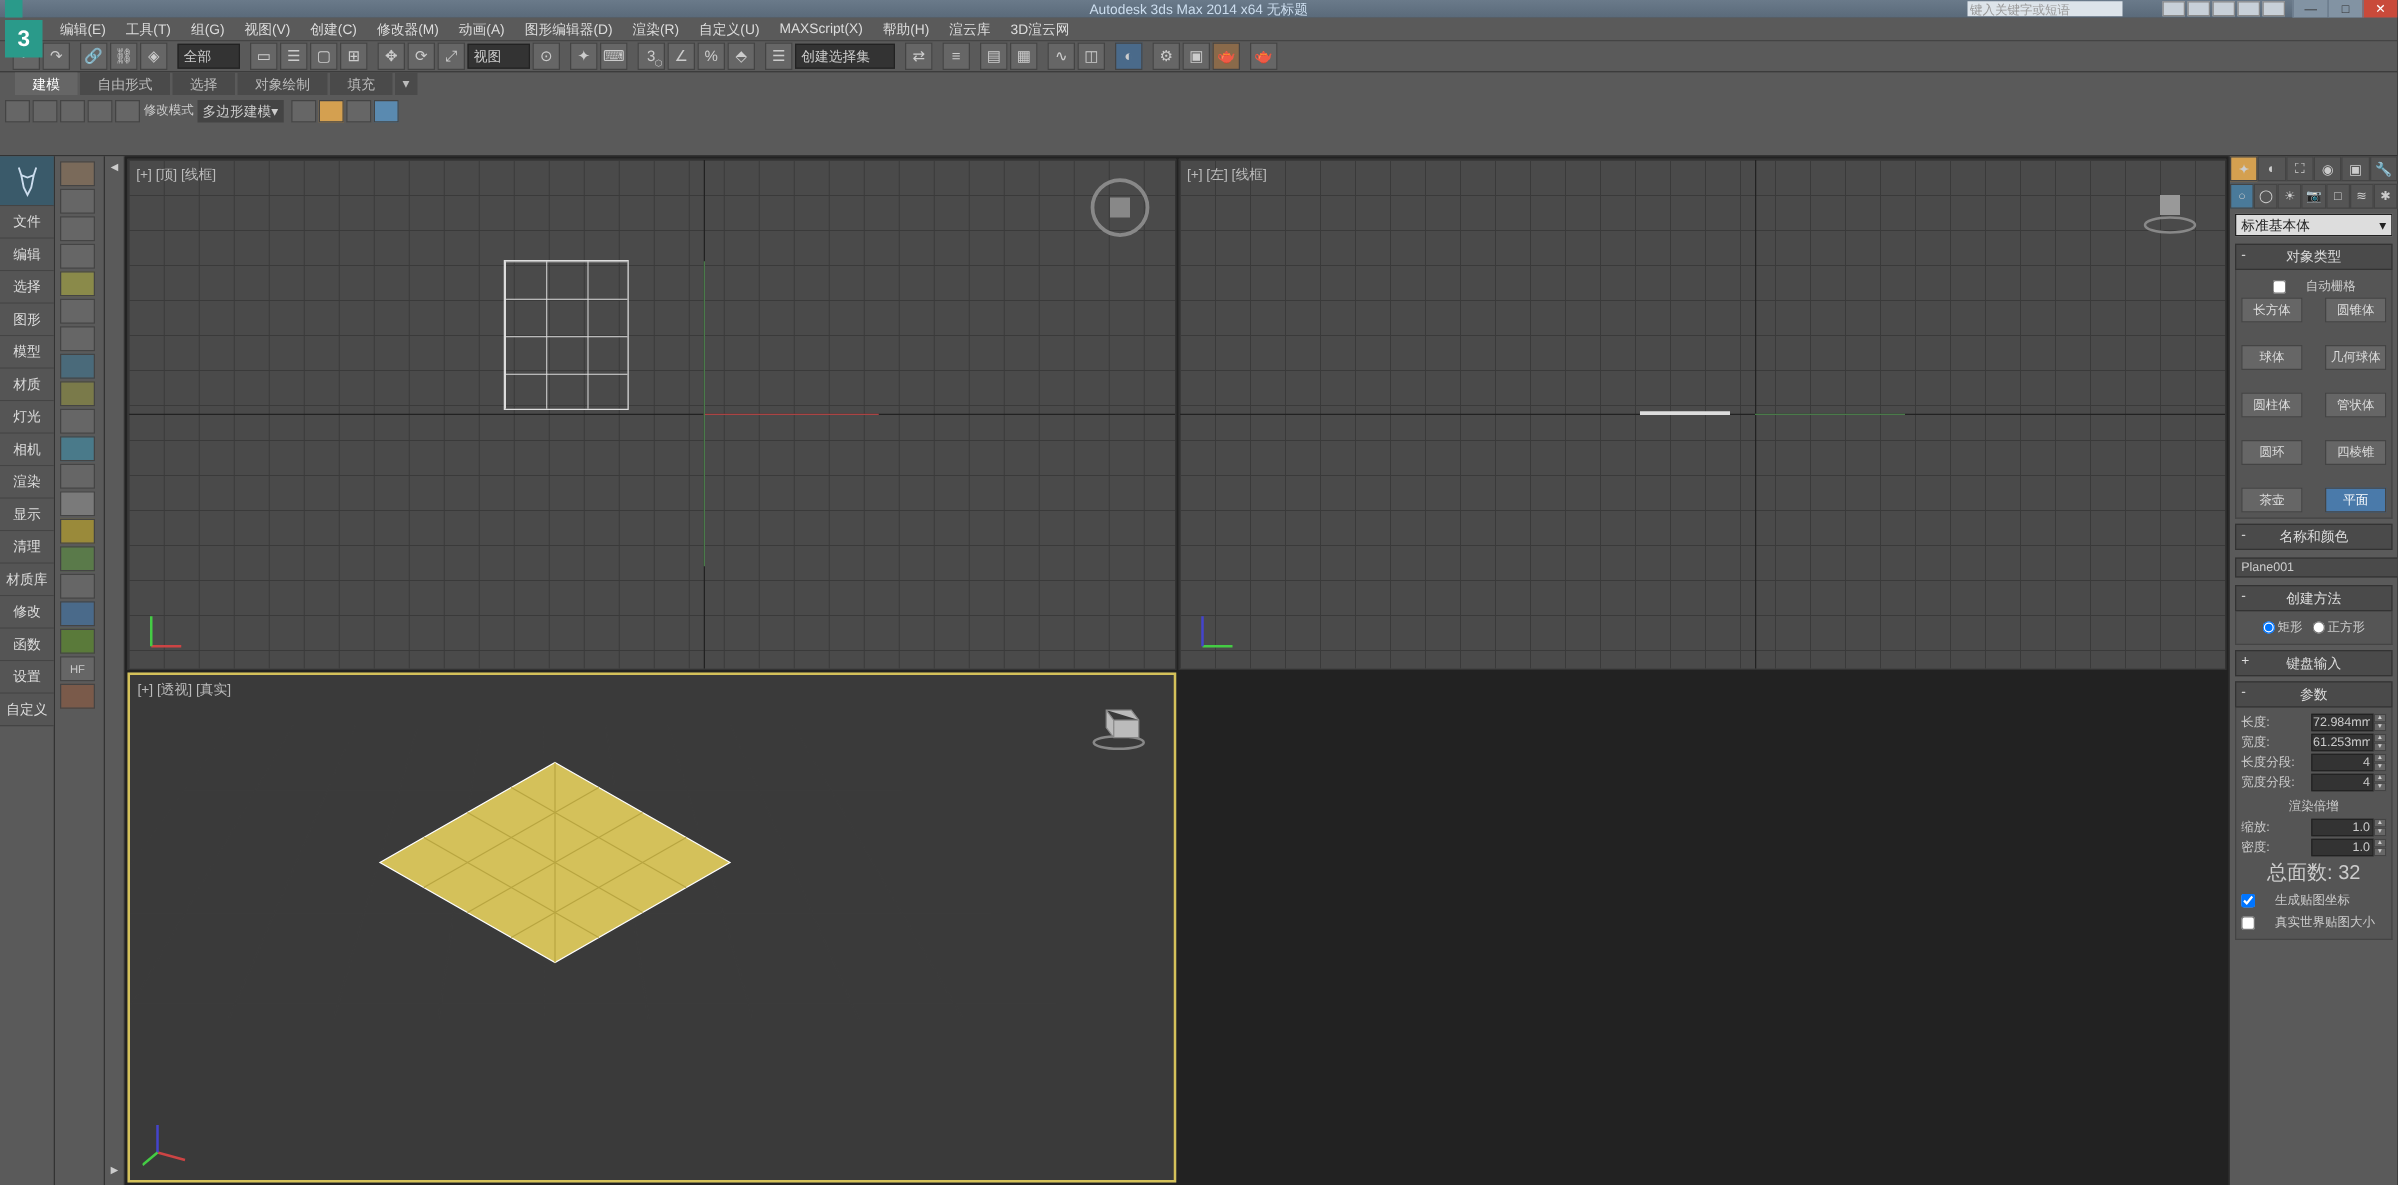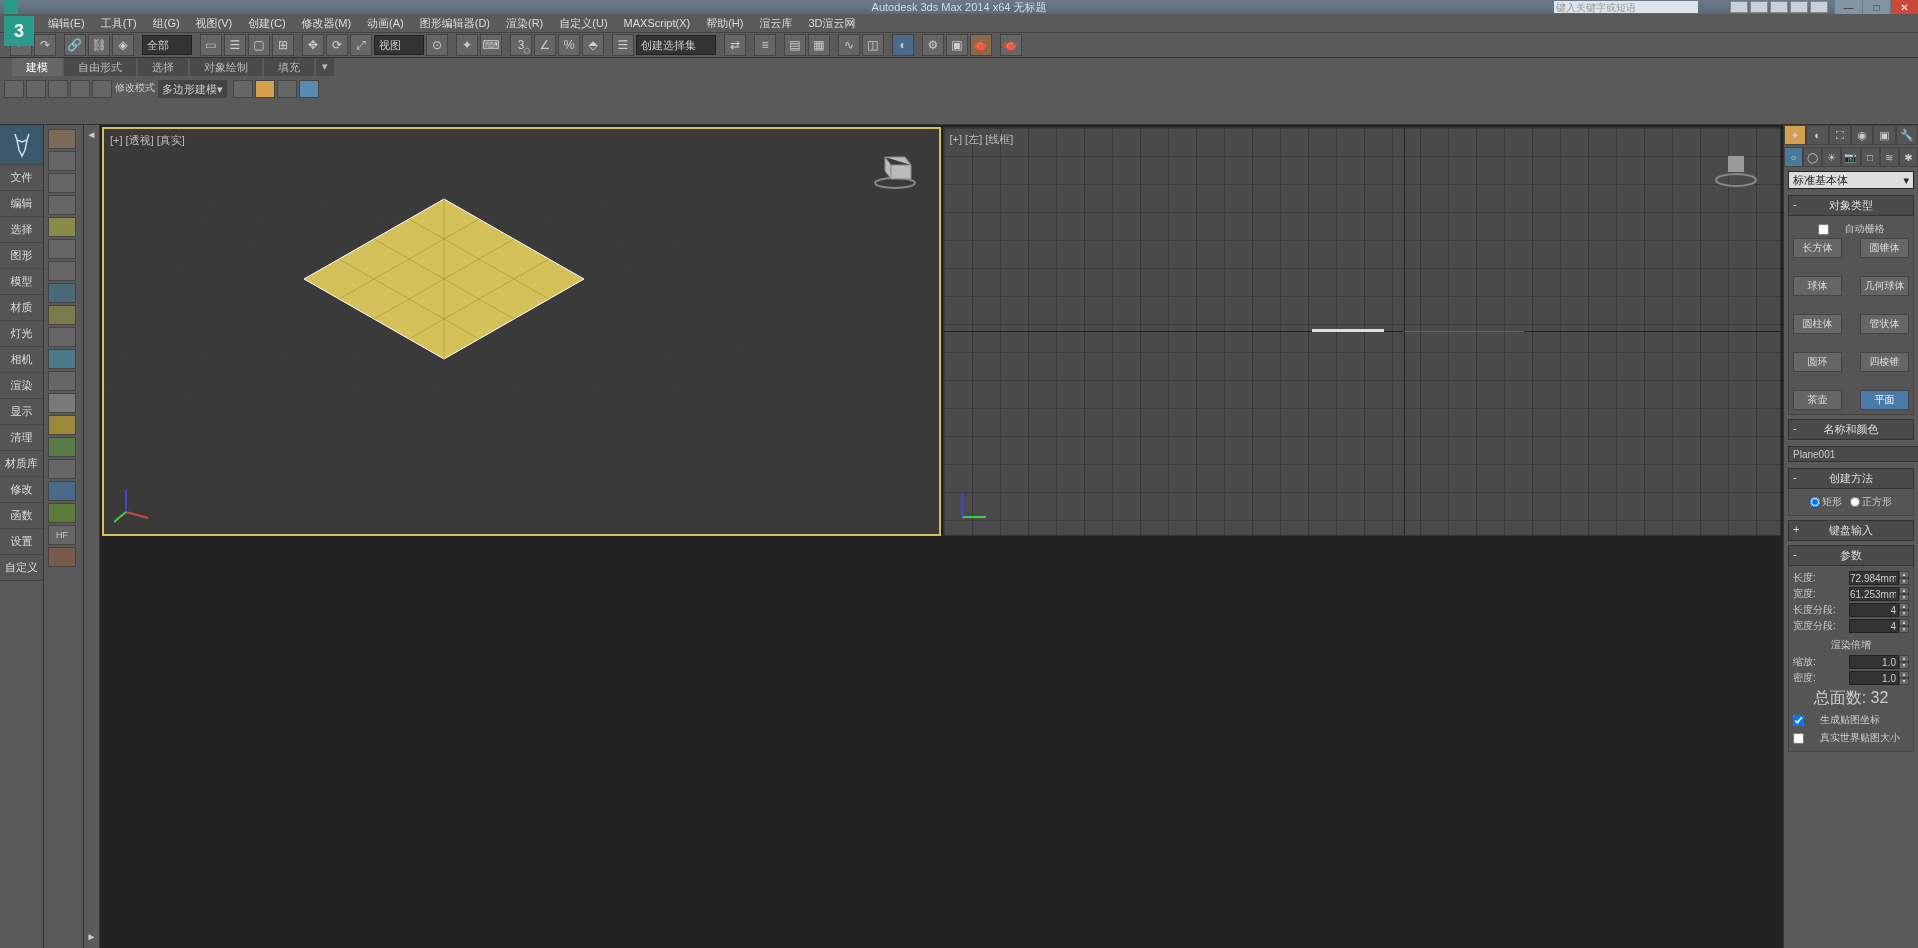--- a/index.html
+++ b/index.html
@@ -7,21 +7,21 @@
 
 
 .titlebar { height: 14px; background: linear-gradient(#6a7a8a,#5a6a7a); display: flex; align-items: center; position: relative; }
 .app-icon { width: 14px; height: 14px; background: #2a9a8a; margin: 0 4px; }
 .title-text { position: absolute; left: 50%; transform: translateX(-50%); color: #cde; font-size: 11px; }
 .win-controls { position: absolute; right: 0; display: flex; height: 14px; }
 .win-btn { width: 28px; height: 14px; background: #8293a3; border-left: 1px solid #6a7a8a; display: flex; align-items: center; justify-content: center; font-size: 10px; color: #333; }
 .win-btn.close { background: #c94a3a; color: #fff; }
 .help-boxes { position: absolute; right: 90px; display: flex; gap: 2px; }
 .help-box { width: 18px; height: 12px; background: #c8d0d8; border: 1px solid #888; }
-.search-box { position: absolute; right: 220px; width: 144px; height: 12px; background: #dde4ea; color: #999; font-size: 10px; padding: 0 2px; }
+.search-box { position: absolute; right: 220px; width: 124px; height: 12px; background: #dde4ea; color: #999; font-size: 10px; padding: 0 2px; }
 
 
 .menubar { height: 18px; background: #5a5a5a; display: flex; padding-left: 40px; align-items: center; }
 .menu-item { padding: 16px 8px; color: #ddd; font-size: 11px; }
 .menu-logo { position: absolute; left: 4px; top: 16px; width: 30px; height: 30px; background: #2a9a8a; display:flex;align-items:center;justify-content:center;color:#fff;font-size:18px;font-weight:bold; }
 
 
 .maintoolbar { height: 26px; background: #5a5a5a; border-top: 1px solid #444; border-bottom: 1px solid #333; display: flex; align-items: center; padding-left: 10px; gap: 2px; }
 .tool-btn { width: 22px; height: 22px; background: #666; border: 1px solid #444; display: flex; align-items: center; justify-content: center; font-size: 12px; color: #ccc; }
 .tool-sep { width: 4px; }
@@ -276,21 +276,65 @@
   </div>
 
   <div class="arrow-bar">
     <div class="arrow">◄</div>
     <div style="flex:1"></div>
     <div class="arrow" style="margin-bottom:6px">►</div>
   </div>
 
   <div class="viewports">
 
-
+    <div class="viewport">
+      <div class="vp-grid"></div>
+      <div class="blackline-h" style="top:50%;left:0;right:0"></div>
+      <div class="blackline-v" style="left:55%;top:0;bottom:0"></div>
+      <div class="redline-h" style="top:50%;left:55%;width:140px;background:#aa4444"></div>
+      <div style="position:absolute;top:20%;left:55%;width:1px;height:60%;background:#4a7a4a"></div>
+      <div class="vp-label">[+] [顶] [线框]</div>
+      <div class="plane-top">
+          <div class="plane-top-grid"></div>
+        </div>
+      <div class="vp-cube">
+        <svg viewBox="0 0 48 48">
+            <circle cx="24" cy="24" r="22" fill="none" stroke="#888" stroke-width="3"></circle>
+            <rect x="16" y="16" width="16" height="16" fill="#888"></rect>
+          </svg>
+      </div>
+      <div class="vp-axis">
+        <svg viewBox="0 0 40 40">
+            <line x1="8" y1="32" x2="32" y2="32" stroke="#c44" stroke-width="2"></line>
+            <line x1="8" y1="32" x2="8" y2="8" stroke="#4c4" stroke-width="2"></line>
+          </svg>
+      </div>
+    </div>
+
+
+    <div class="viewport">
+      <div class="vp-grid"></div>
+      <div class="blackline-h" style="top:50%;left:0;right:0"></div>
+      <div class="blackline-v" style="left:55%;top:0;bottom:0"></div>
+      <div style="position:absolute;top:50%;left:55%;width:120px;height:1px;background:#4a7a4a"></div>
+      <div class="vp-label">[+] [左] [线框]</div>
+      <div style="position:absolute;top:49.5%;left:44%;width:72px;height:3px;background:#ddd"></div>
+      <div class="vp-cube">
+        <svg viewBox="0 0 48 48">
+            <ellipse cx="24" cy="38" rx="20" ry="6" fill="none" stroke="#888" stroke-width="2"></ellipse>
+            <rect x="16" y="14" width="16" height="16" fill="#999"></rect>
+          </svg>
+      </div>
+      <div class="vp-axis">
+        <svg viewBox="0 0 40 40">
+            <line x1="8" y1="32" x2="32" y2="32" stroke="#4c4" stroke-width="2"></line>
+            <line x1="8" y1="32" x2="8" y2="8" stroke="#44c" stroke-width="2"></line>
+          </svg>
+      </div>
+    </div>
 
     <div class="viewport active" style="background:#3a3a3a">
       <div class="persp-floor"></div>
       <div class="vp-label">[+] [透视] [真实]</div>
       <svg style="position:absolute;top:60px;left:180px" width="320" height="200">
         <polygon points="160,10 300,90 160,170 20,90" fill="#d4c15a" stroke="#fff" stroke-width="1"></polygon>
         <line x1="160" y1="10" x2="160" y2="170" stroke="#b8a540"></line>
           <line x1="90" y1="50" x2="230" y2="130" stroke="#b8a540"></line>
           <line x1="230" y1="50" x2="90" y2="130" stroke="#b8a540"></line>
         <line x1="55" y1="70" x2="195" y2="150" stroke="#b8a540"></line>
@@ -305,41 +349,20 @@
           </svg>
       </div>
       <div class="vp-axis">
         <svg viewBox="0 0 40 40">
             <line x1="12" y1="28" x2="34" y2="34" stroke="#c44" stroke-width="2"></line>
             <line x1="12" y1="28" x2="12" y2="6" stroke="#44c" stroke-width="2"></line>
             <line x1="12" y1="28" x2="0" y2="38" stroke="#4c4" stroke-width="2"></line>
           </svg>
       </div>
     </div>
-
-    <div class="viewport">
-      <div class="vp-grid"></div>
-      <div class="blackline-h" style="top:50%;left:0;right:0"></div>
-      <div class="blackline-v" style="left:55%;top:0;bottom:0"></div>
-      <div style="position:absolute;top:50%;left:55%;width:120px;height:1px;background:#4a7a4a"></div>
-      <div class="vp-label">[+] [左] [线框]</div>
-      <div style="position:absolute;top:49.5%;left:44%;width:72px;height:3px;background:#ddd"></div>
-      <div class="vp-cube">
-        <svg viewBox="0 0 48 48">
-            <ellipse cx="24" cy="38" rx="20" ry="6" fill="none" stroke="#888" stroke-width="2"></ellipse>
-            <rect x="16" y="14" width="16" height="16" fill="#999"></rect>
-          </svg>
-      </div>
-      <div class="vp-axis">
-        <svg viewBox="0 0 40 40">
-            <line x1="8" y1="32" x2="32" y2="32" stroke="#4c4" stroke-width="2"></line>
-            <line x1="8" y1="32" x2="8" y2="8" stroke="#44c" stroke-width="2"></line>
-          </svg>
-      </div>
-    </div>
   </div>
 
   <div class="cmdpanel">
     <div class="cmd-tabs">
       <div class="cmd-tab active">✦</div>
       <div class="cmd-tab">◐</div>
       <div class="cmd-tab">⛶</div>
       <div class="cmd-tab">◉</div>
       <div class="cmd-tab">▣</div>
       <div class="cmd-tab">🔧</div>

